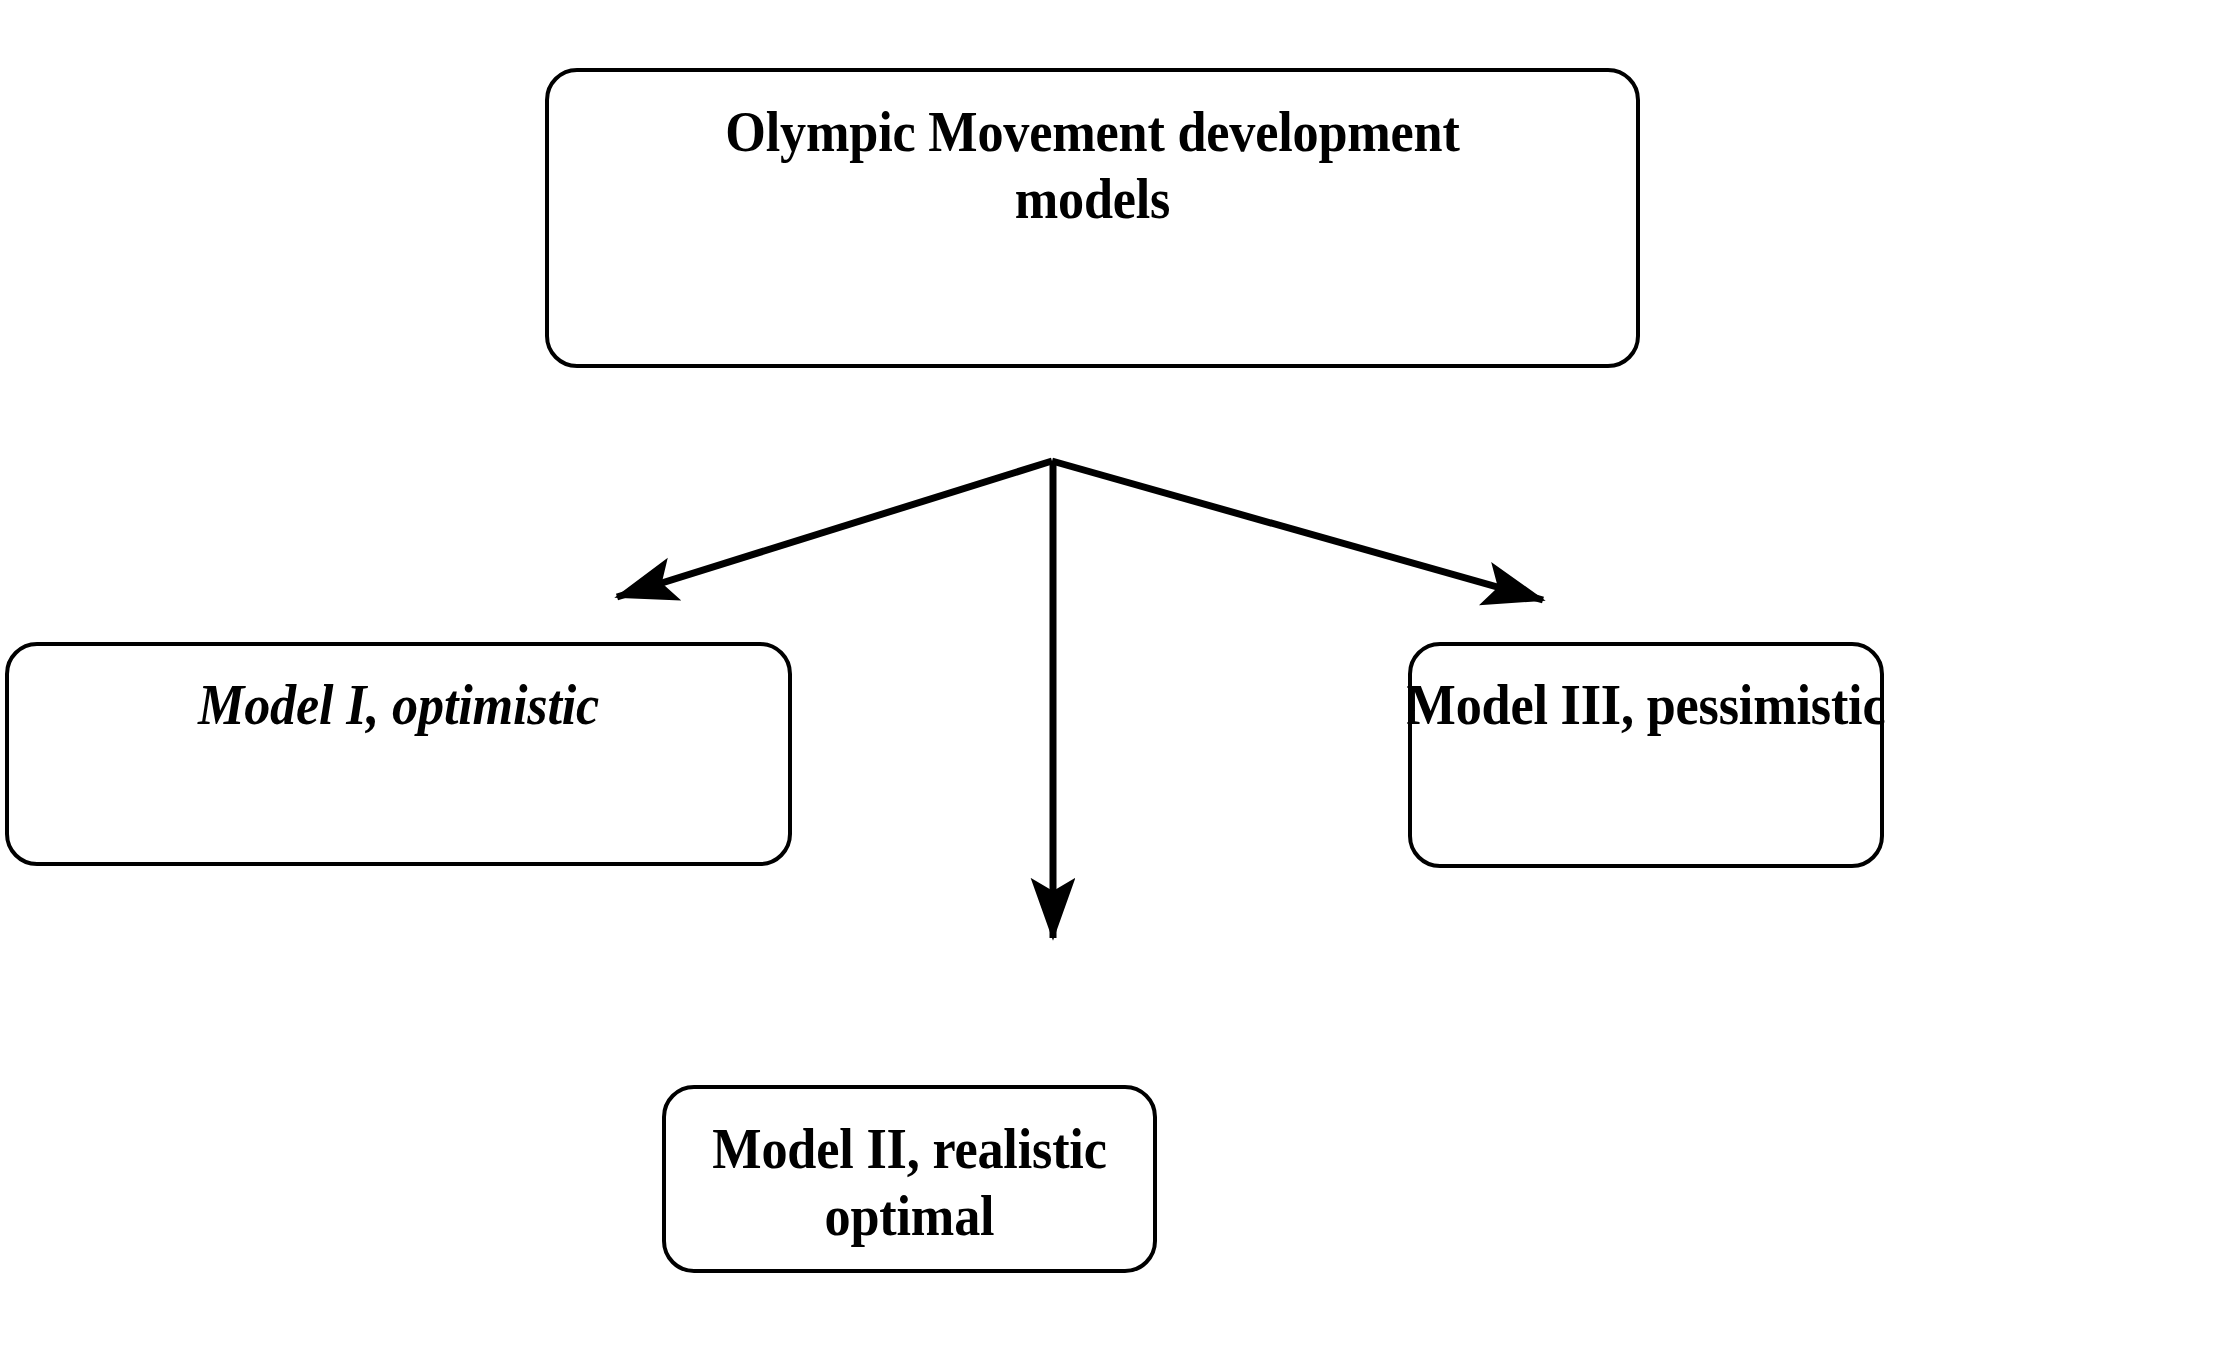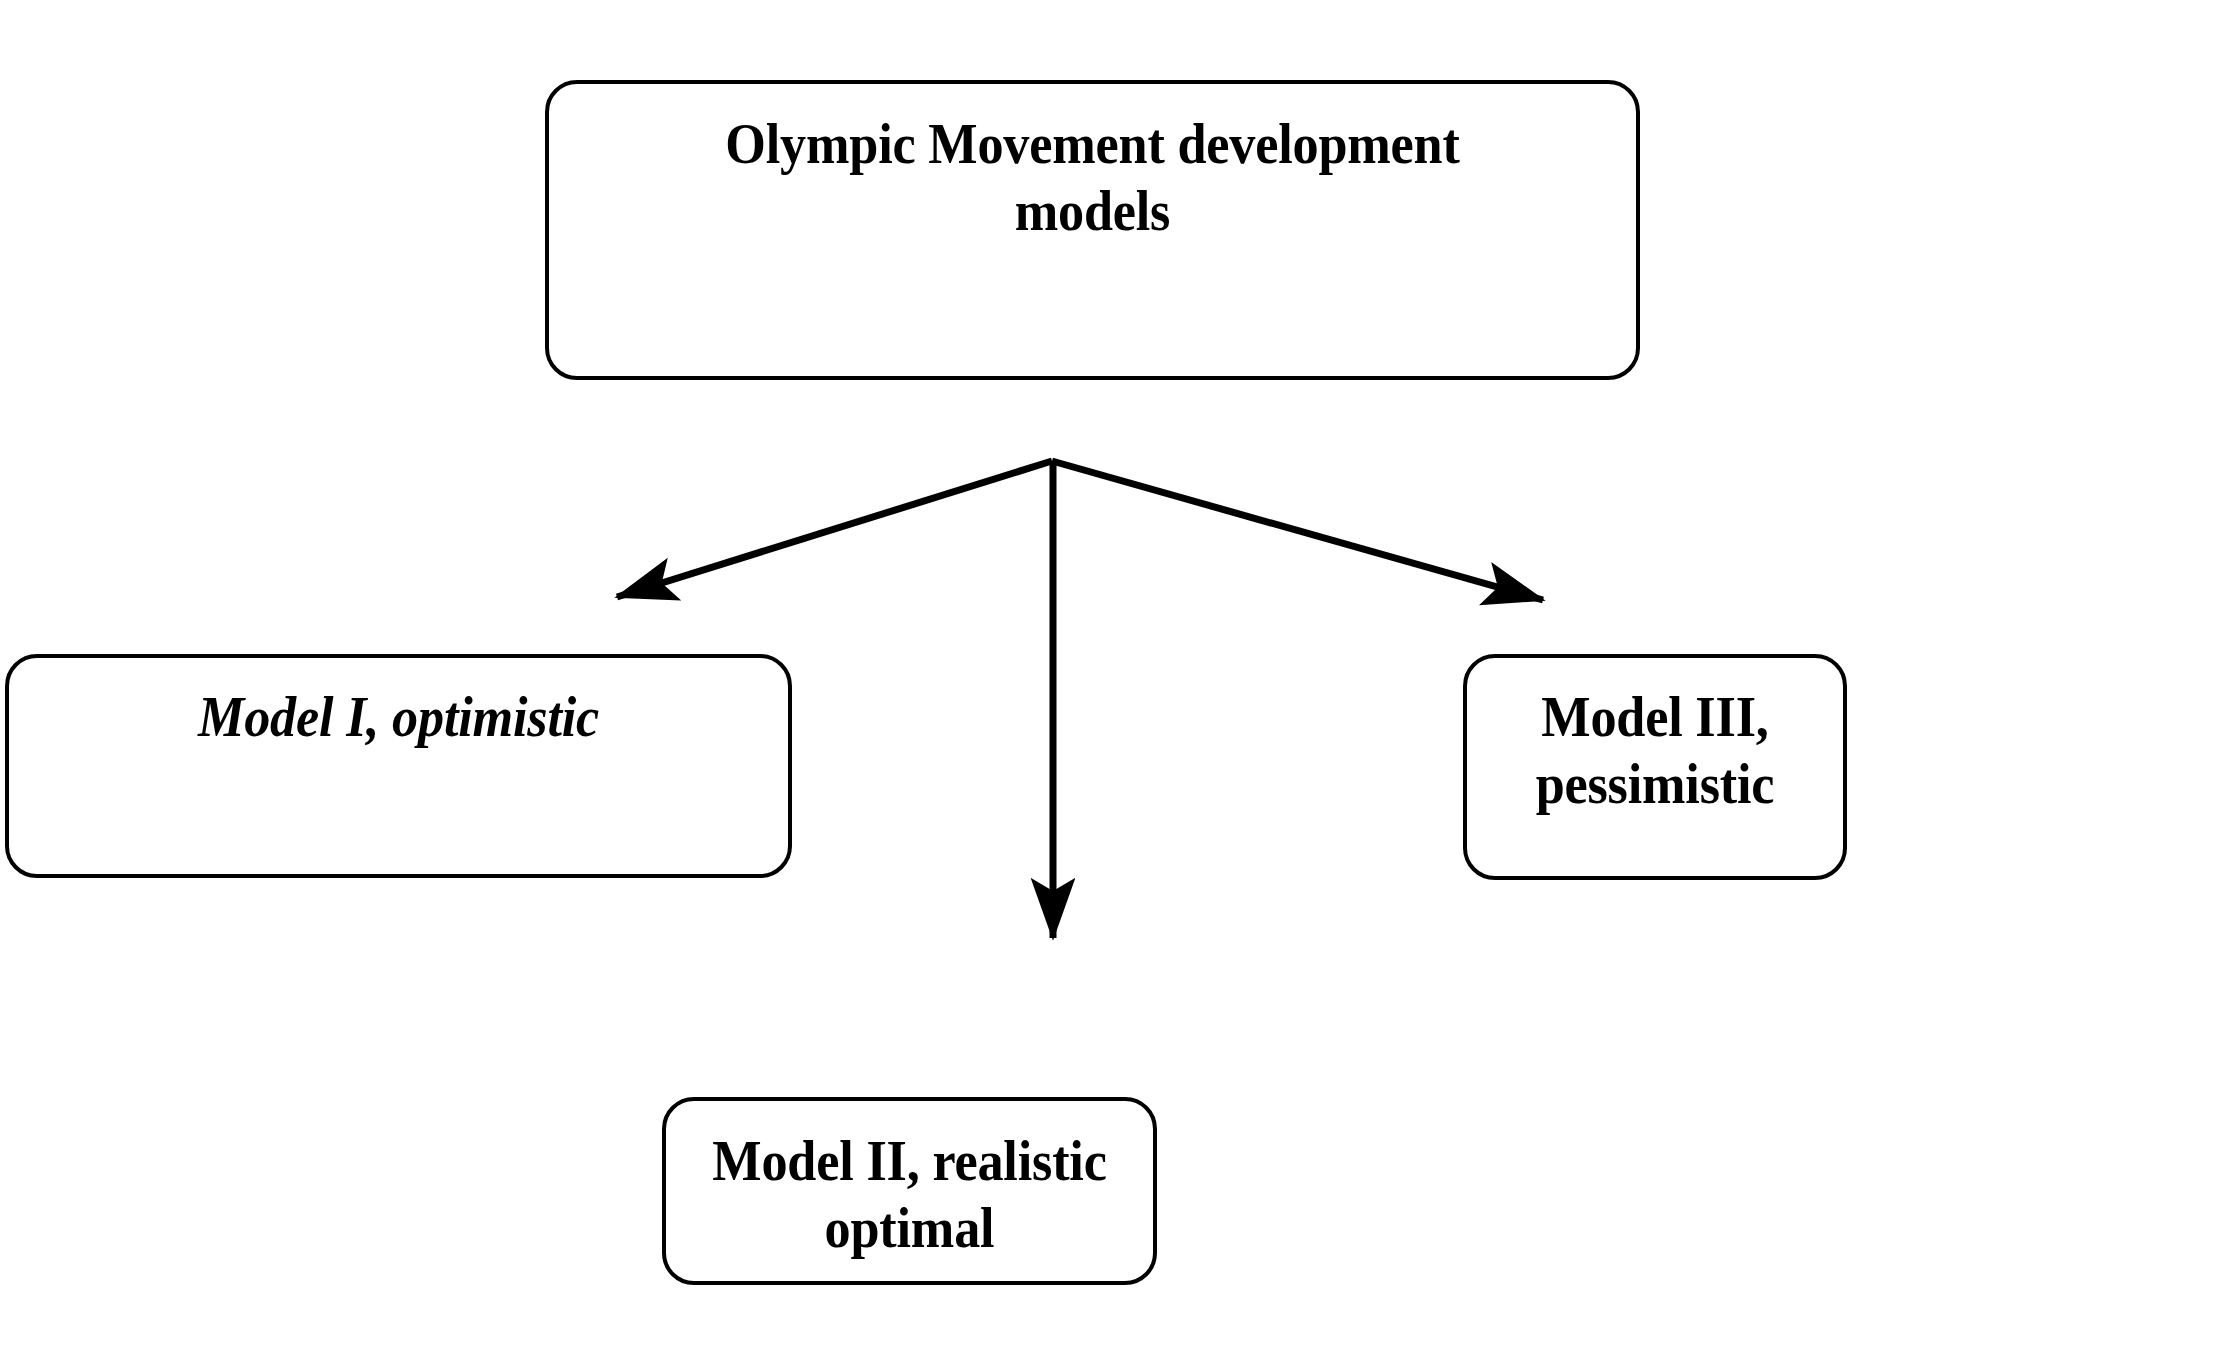--- a/index.html
+++ b/index.html
@@ -24,21 +24,20 @@
     height: 1356px;
     pointer-events: none;
   }
   .node {
     position: absolute;
     box-sizing: border-box;
     background: #ffffff;
     border: 4px solid #000000;
     border-radius: 32px;
     display: block;
-    margin-top: 12px;
   }
   .node-label {
     position: absolute;
     left: 0;
     right: 0;
     text-align: center;
     color: #000000;
     font-family: "Liberation Serif", "DejaVu Serif", serif;
     font-weight: bold;
     font-size: 58px;
@@ -65,23 +64,23 @@
     top: 642px;
     width: 787px;
     height: 224px;
     font-style: italic;
   }
   #node-model-1 .node-label {
     top: 25px;
   }
 
   #node-model-3 {
-    left: 1463px;
+    left: 1408px;
     top: 642px;
-    width: 384px;
+    width: 476px;
     height: 226px;
   }
   #node-model-3 .node-label {
     top: 25px;
     left: -60px;
     right: -60px;
   }
 
   #node-model-2 {
     left: 662px;

